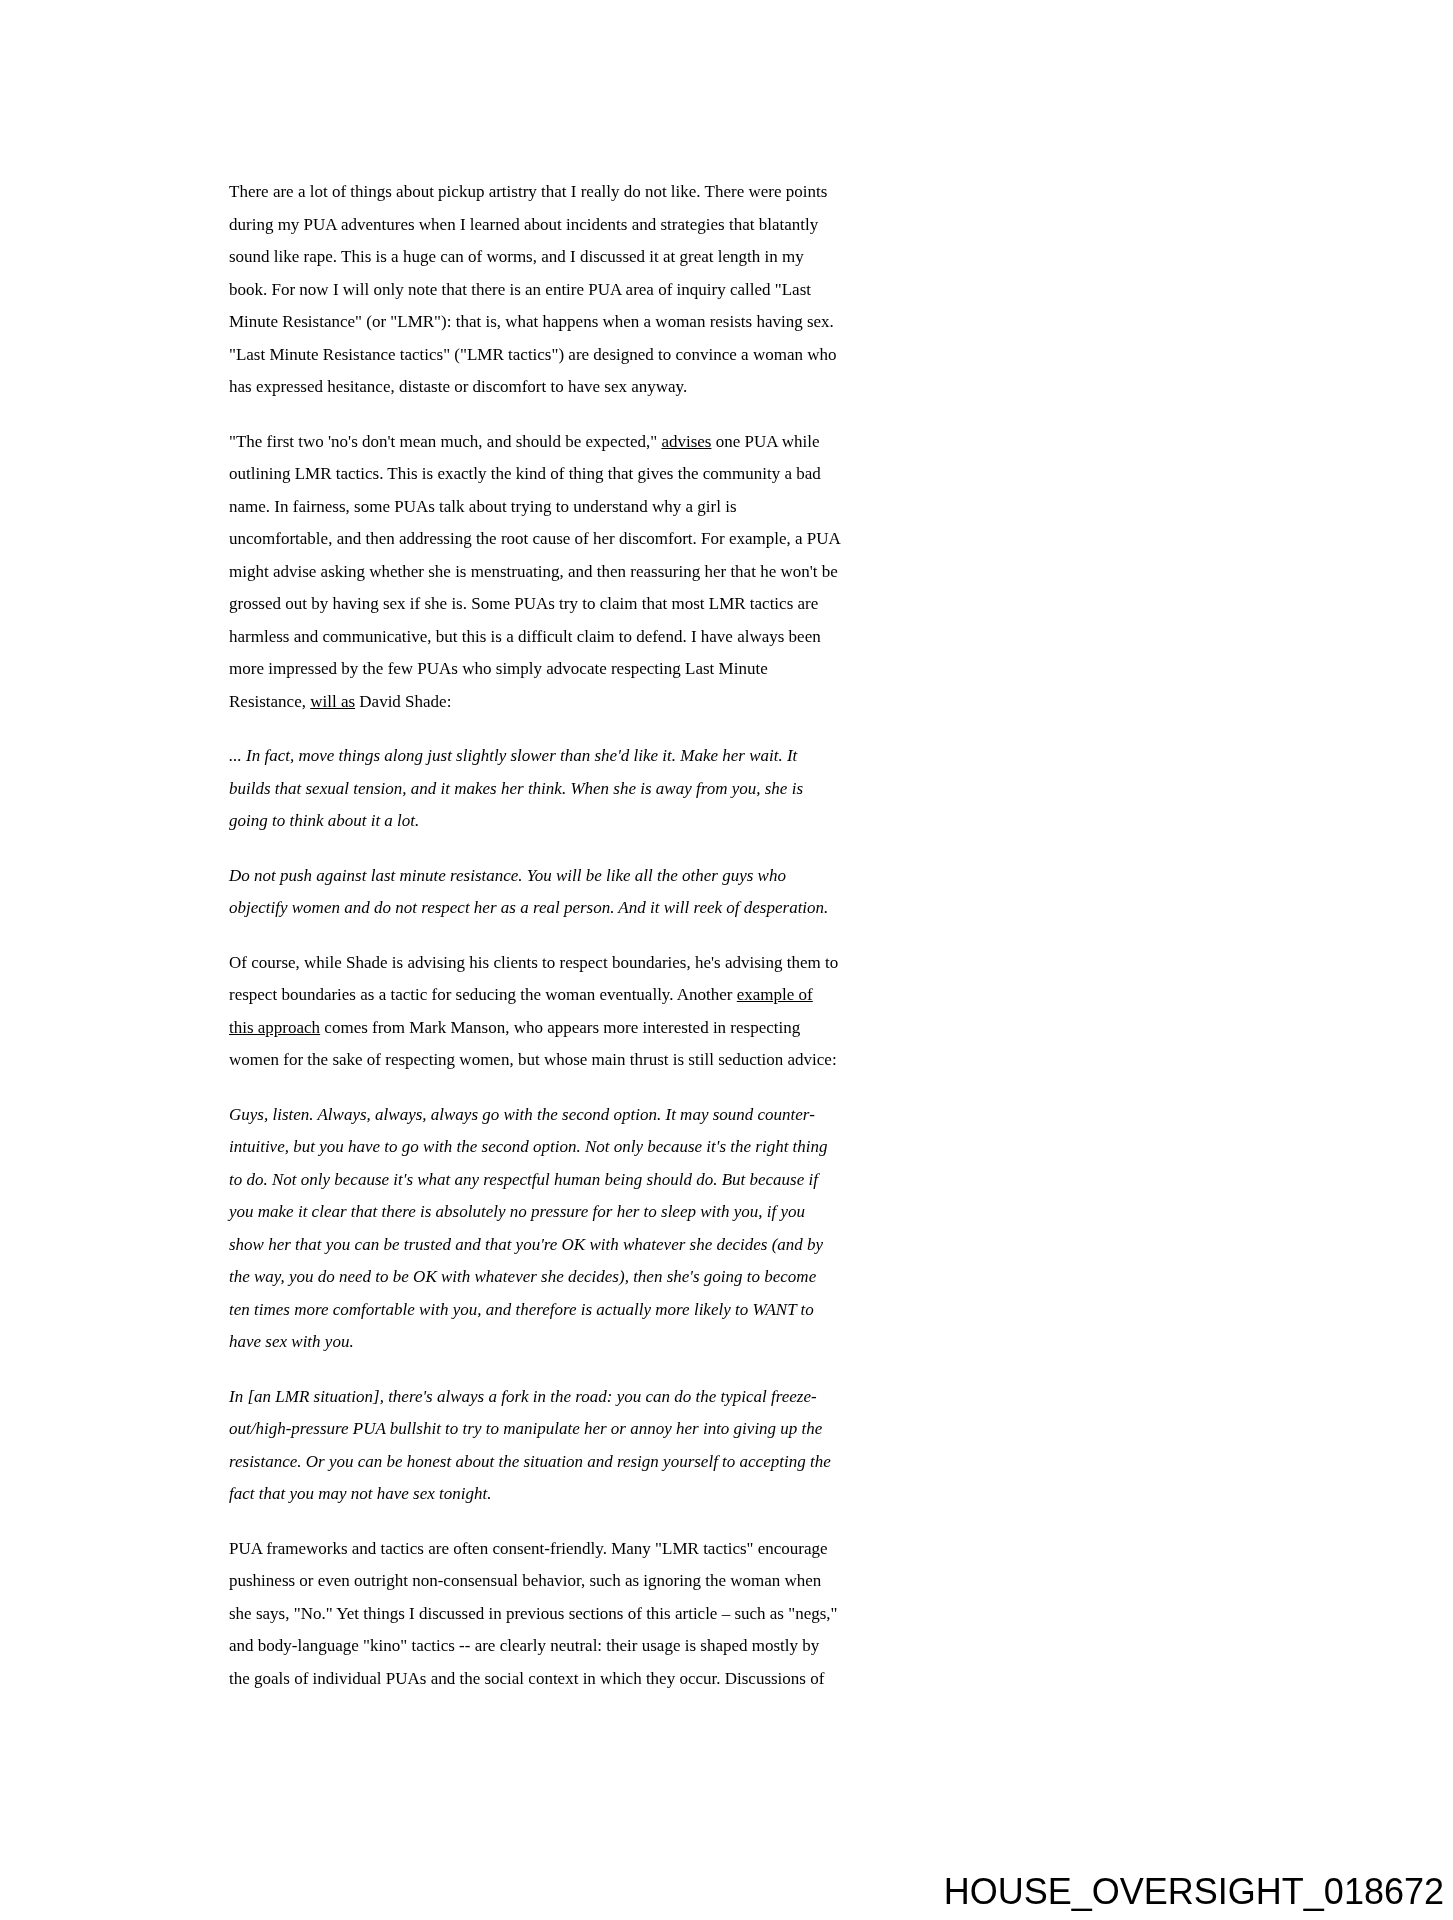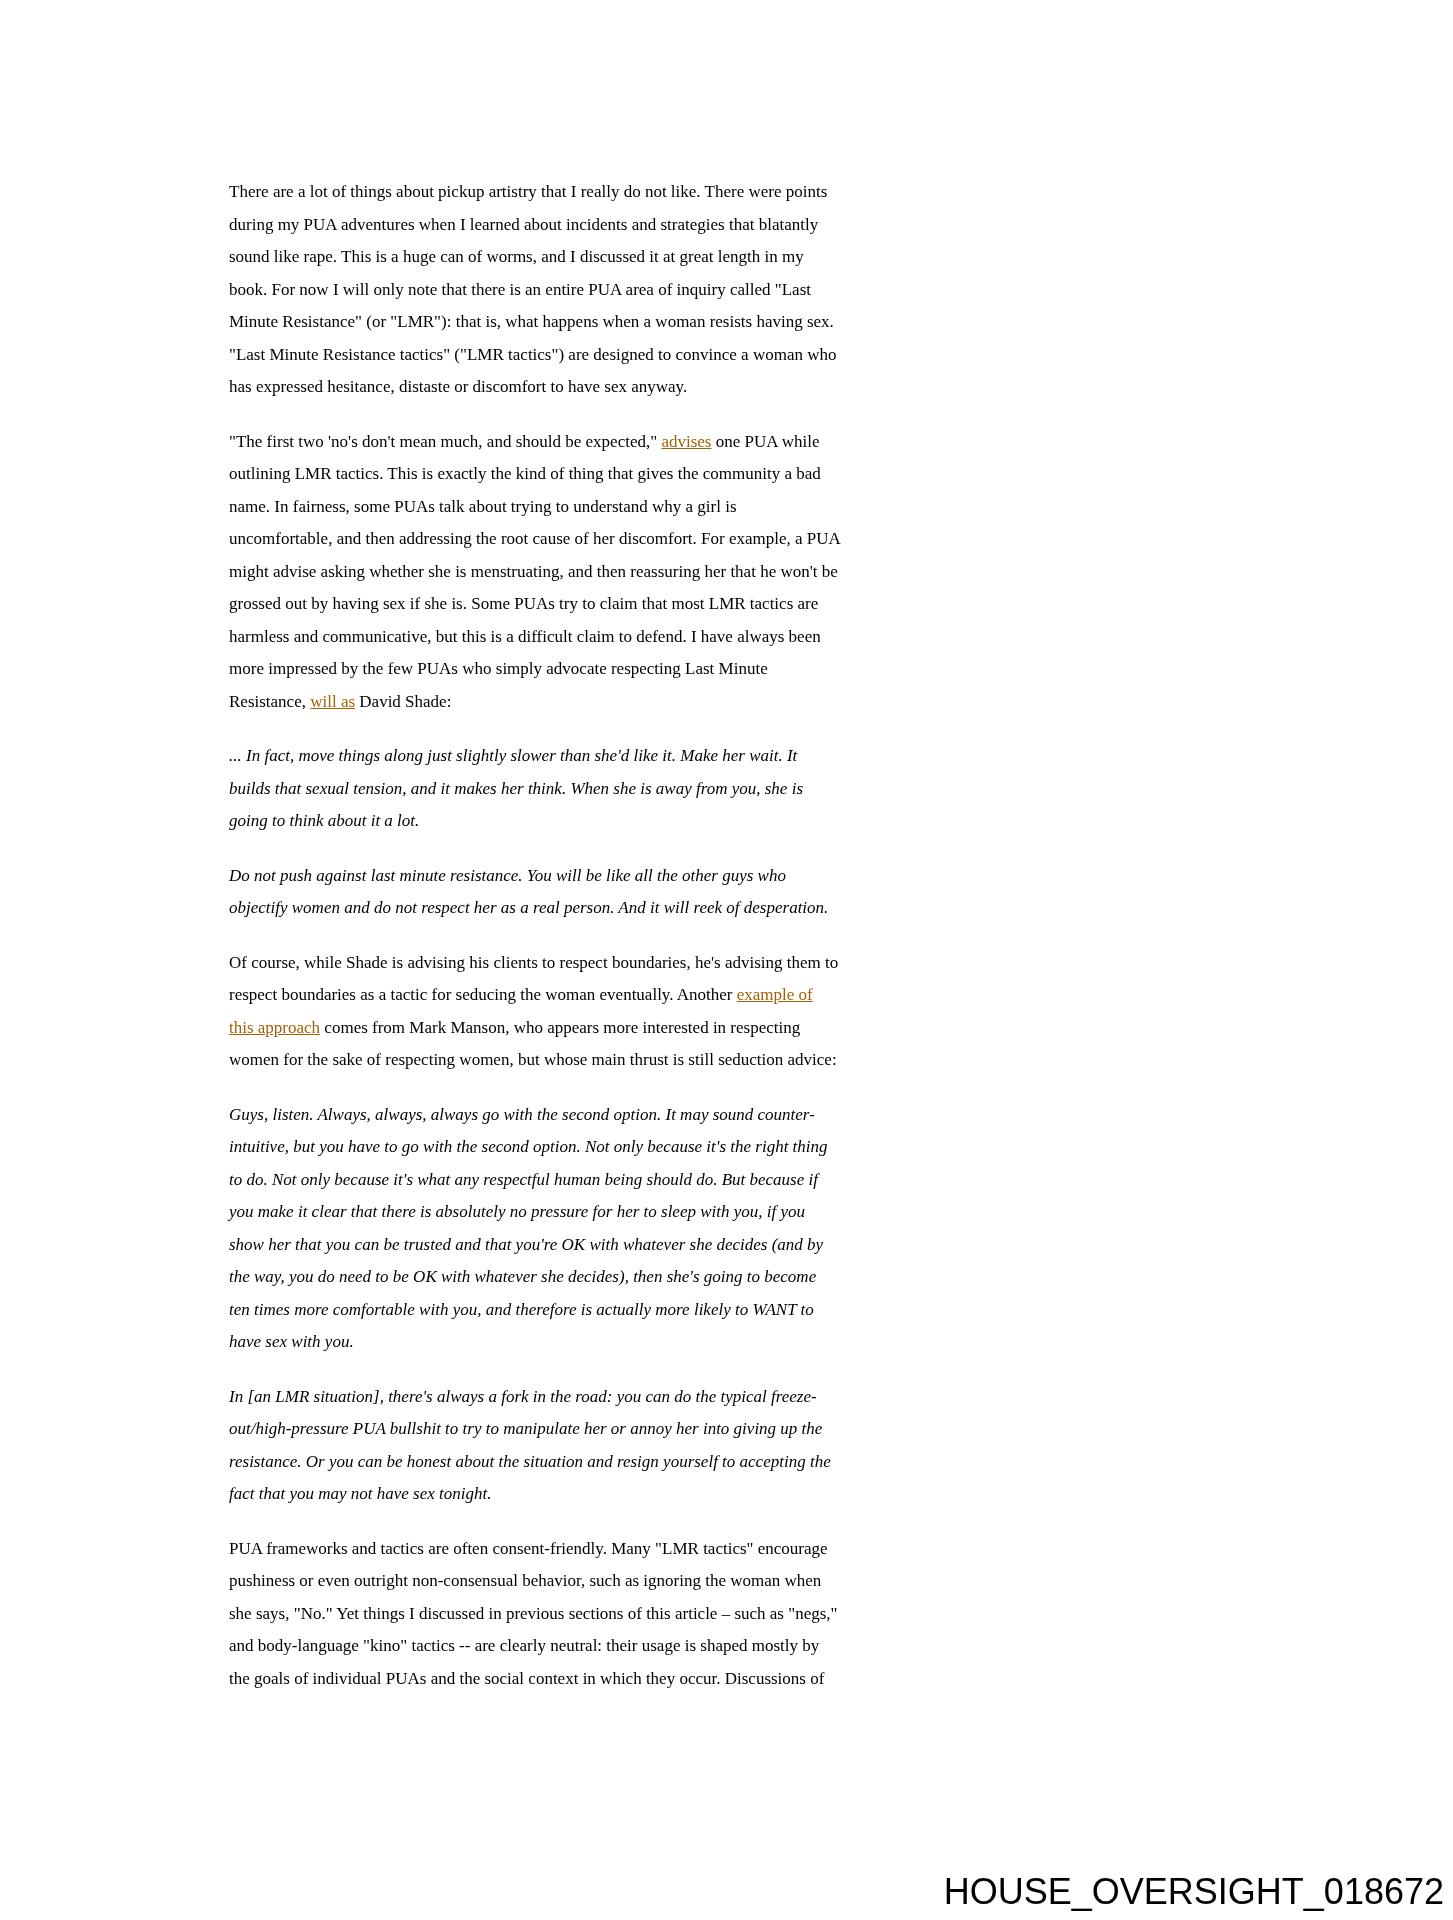--- a/index.html
+++ b/index.html
@@ -23,21 +23,21 @@
   }
   .doc-body p {
     margin: 0 0 22px 0;
     white-space: pre-line;
     text-align: left;
   }
   .doc-body p.blockquote {
     font-style: italic;
   }
   .doc-body a {
-    color: #a16207;
+    color: #000000;
     text-decoration: underline;
     cursor: pointer;
   }
   .bates-footer {
     position: absolute;
     top: 1876px;
     right: 9px;
     font-family: "Liberation Sans", sans-serif;
     font-size: 36px;
     line-height: 32px;

